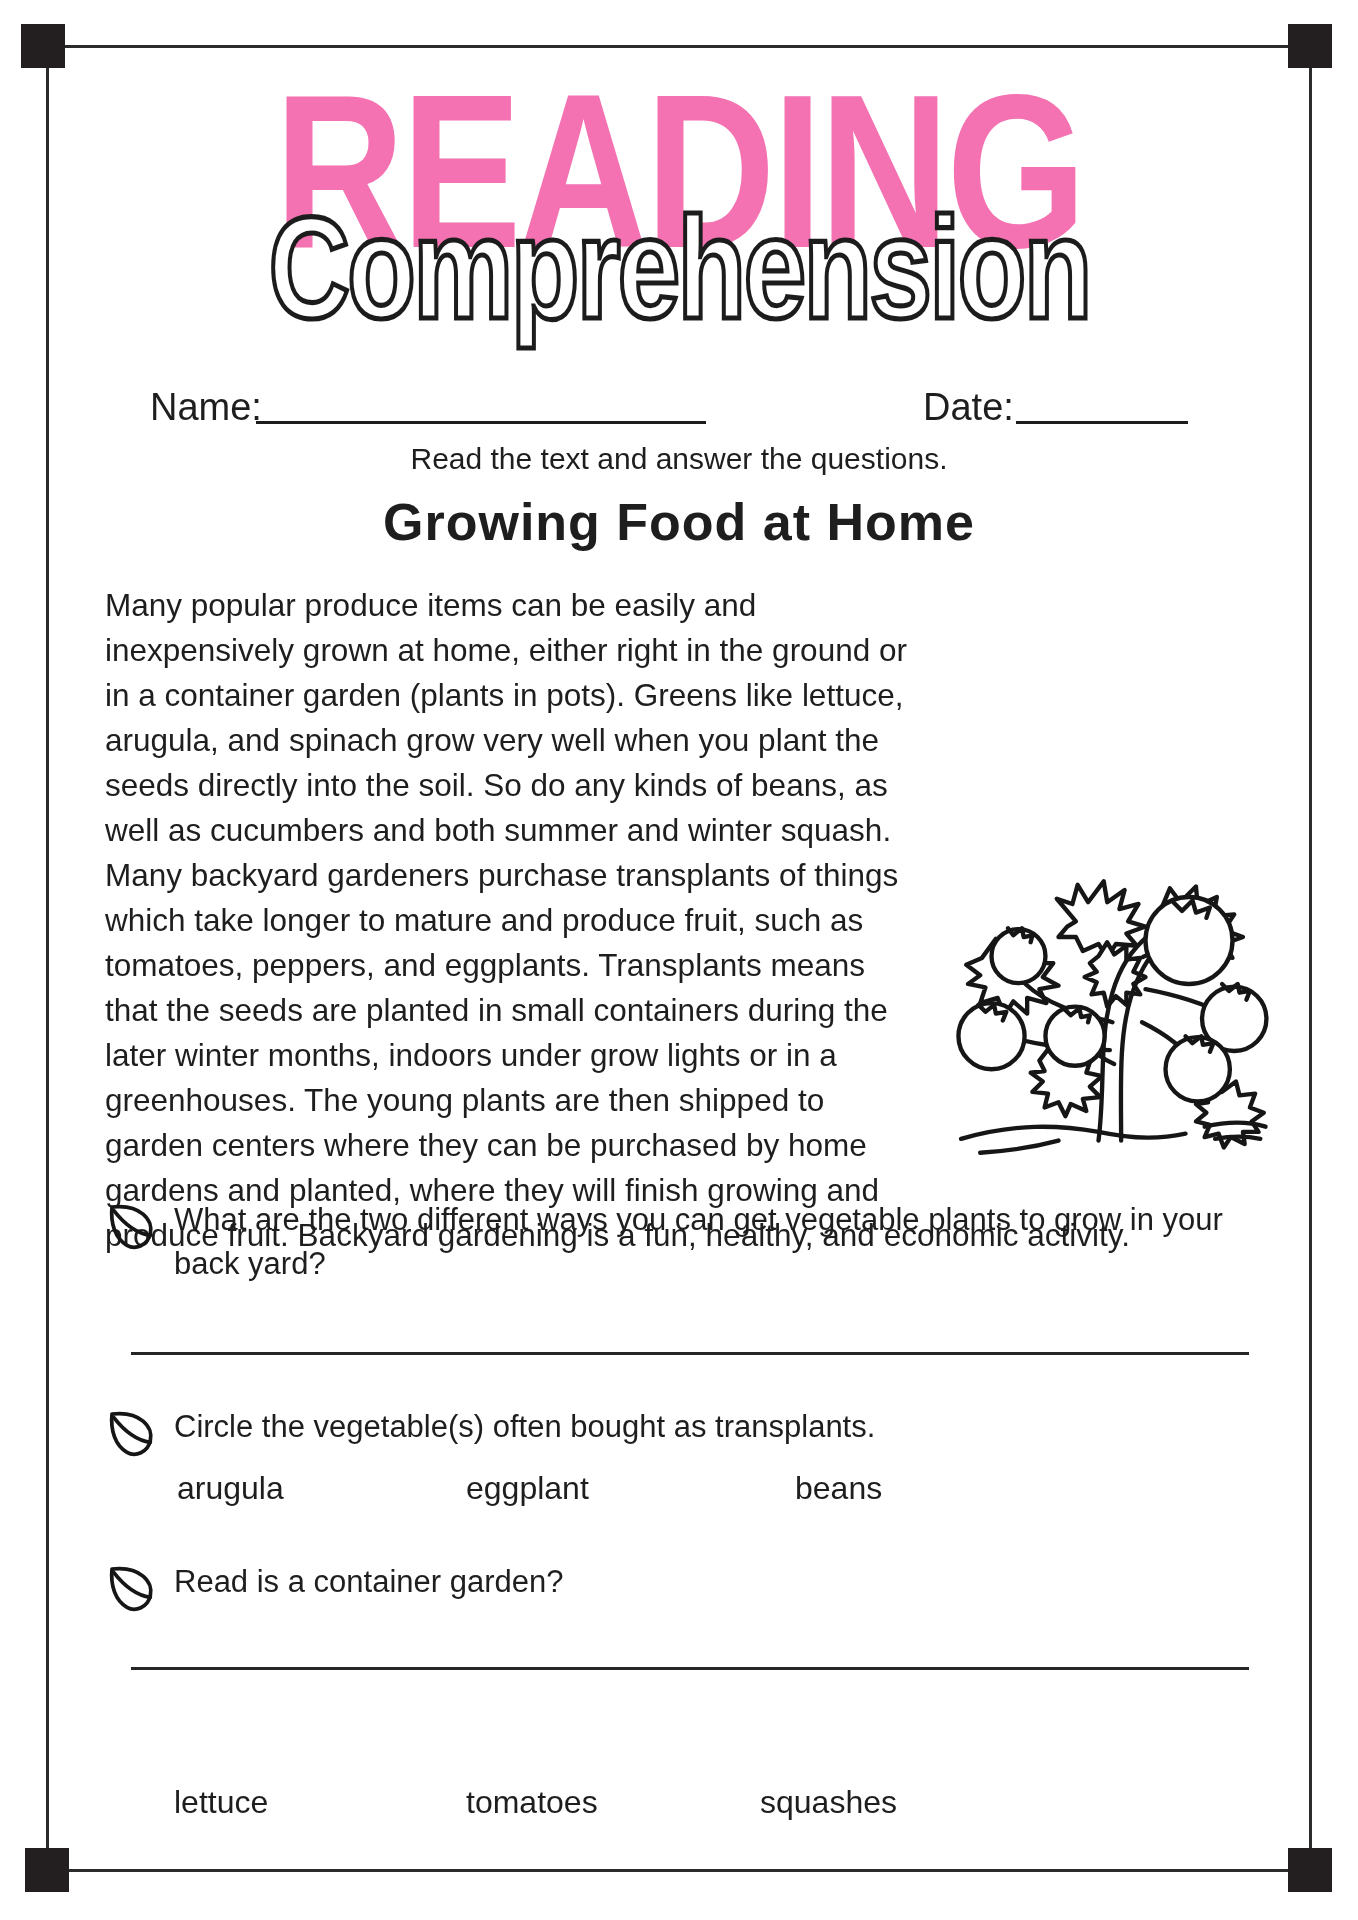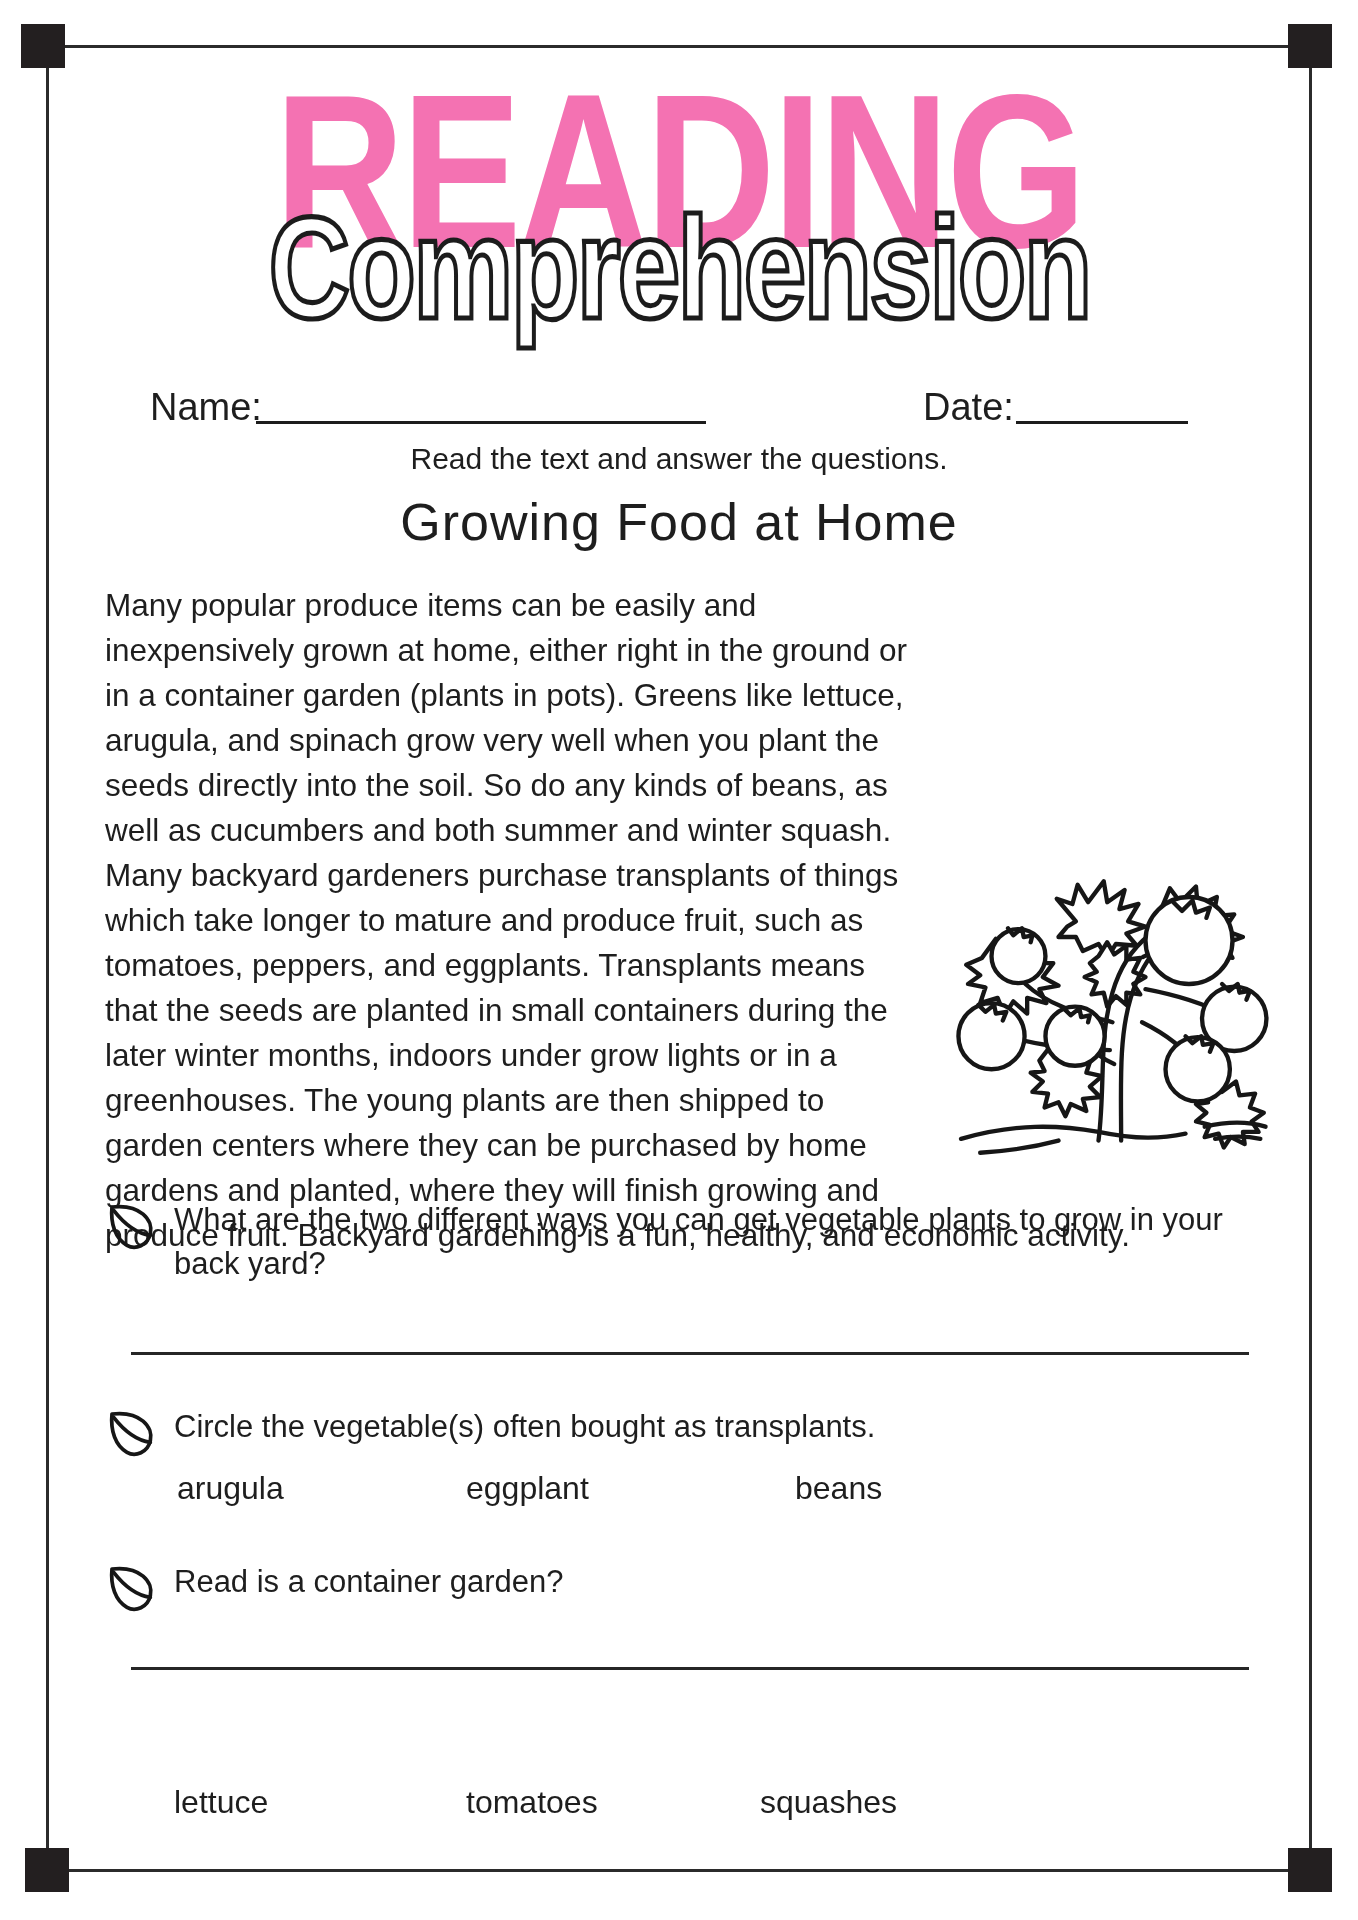--- a/index.html
+++ b/index.html
@@ -34,21 +34,21 @@
     white-space:nowrap; z-index:2;
   }
   
   .name-row { position:absolute; top:386px; left:0; width:100%; font-size:38px; }
   .name-label { position:absolute; left:150px; top:0;text-align:right; }
   .name-line  { position:absolute; left:256px; top:35px; width:450px; height:0; border-bottom:3px solid #1c1c1c; }
   .date-label { position:absolute; left:923px; top:0; }
   .date-line  { position:absolute; left:1016px; top:35px; width:172px; height:0; border-bottom:3px solid #1c1c1c; }
   .instruction { position:absolute; top:442px; left:0; width:100%; text-align:center; font-size:30px; }
   
-  .passage-title { position:absolute; top:492px; left:0; width:100%; text-align:center; font-size:52px; letter-spacing:1px; }
+  .passage-title { position:absolute; top:492px; left:0; width:100%; text-align:center; font-size:52px; letter-spacing:1px;font-weight:bold; }
   .passage {
     position:absolute; top:583px; left:105px; width:1150px;
     font-size:31.5px; line-height:45px; text-align:left;
   }
   .plant-wrap { float:right; width:335px; height:332px; margin:255px -8px 0 12px; }
   .plant-wrap svg { display:block; width:348px; height:332px; }
   
   .question { position:absolute; left:107px; width:1150px; display:flex; gap:17px; font-size:31px; line-height:44px; }
   .q1 { top:1198px; } .q2 { top:1405px; } .q3 { top:1560px; } .q4 { top:1718px; }
   .leaf { flex:none; width:50px; height:54px; margin-top:2px; }

